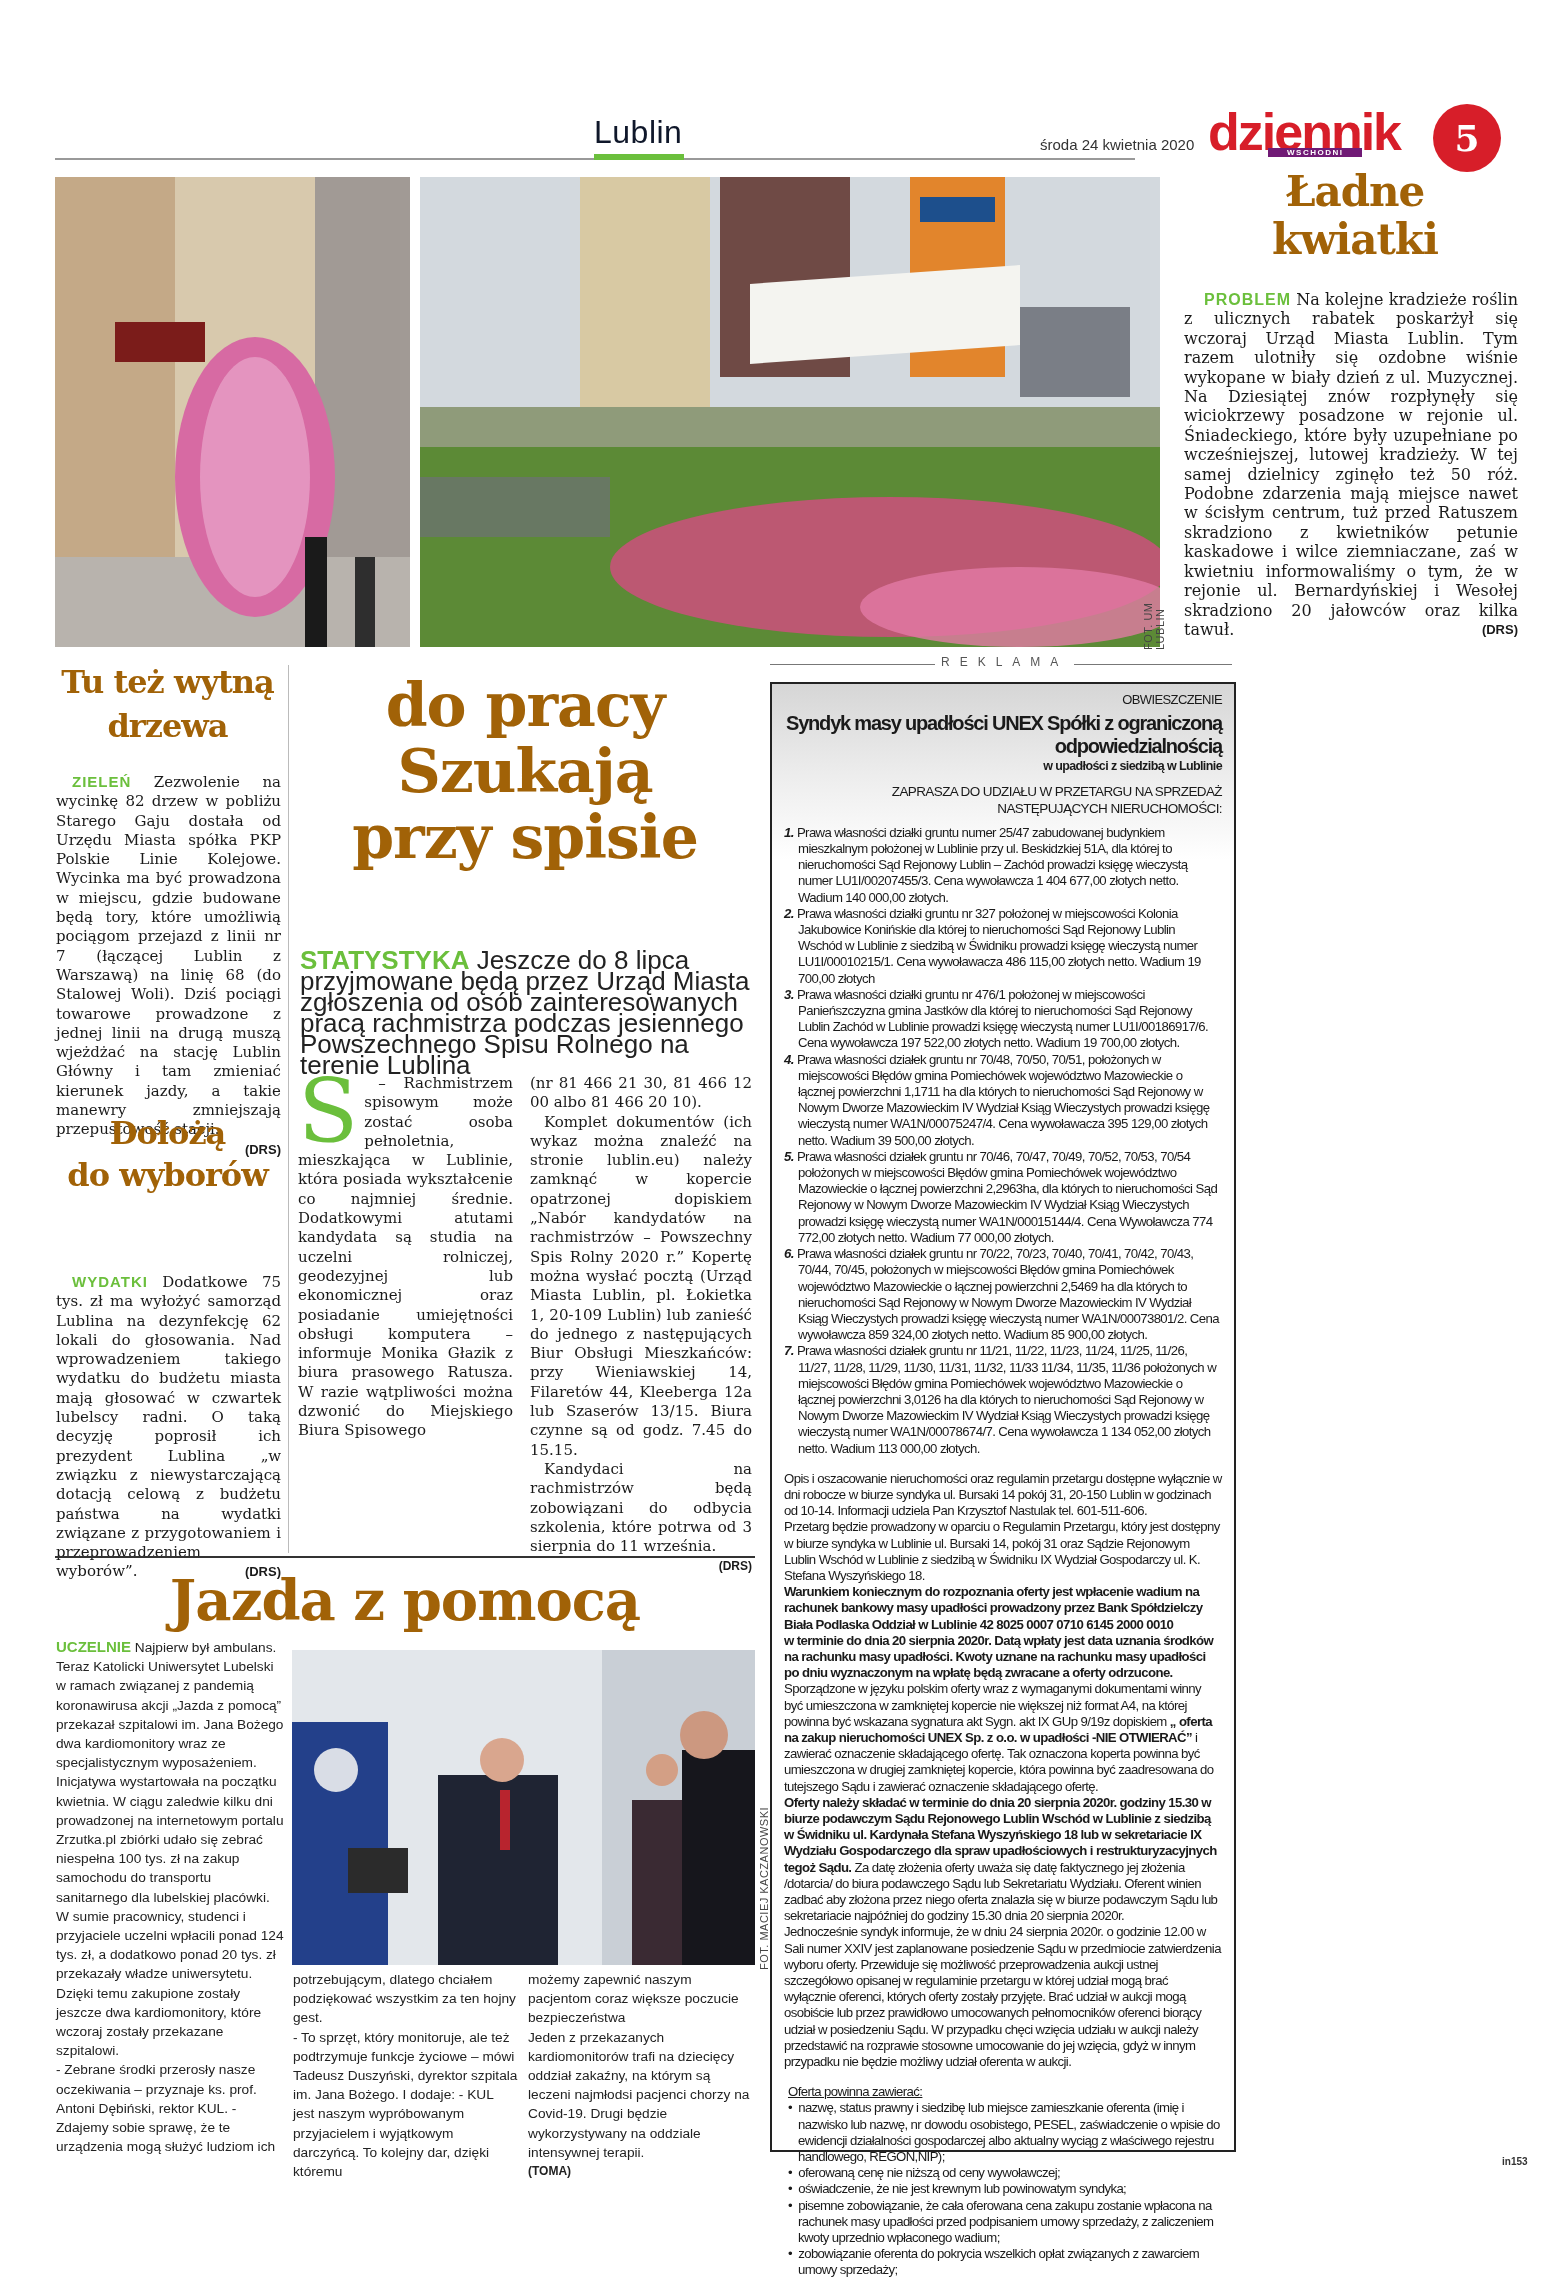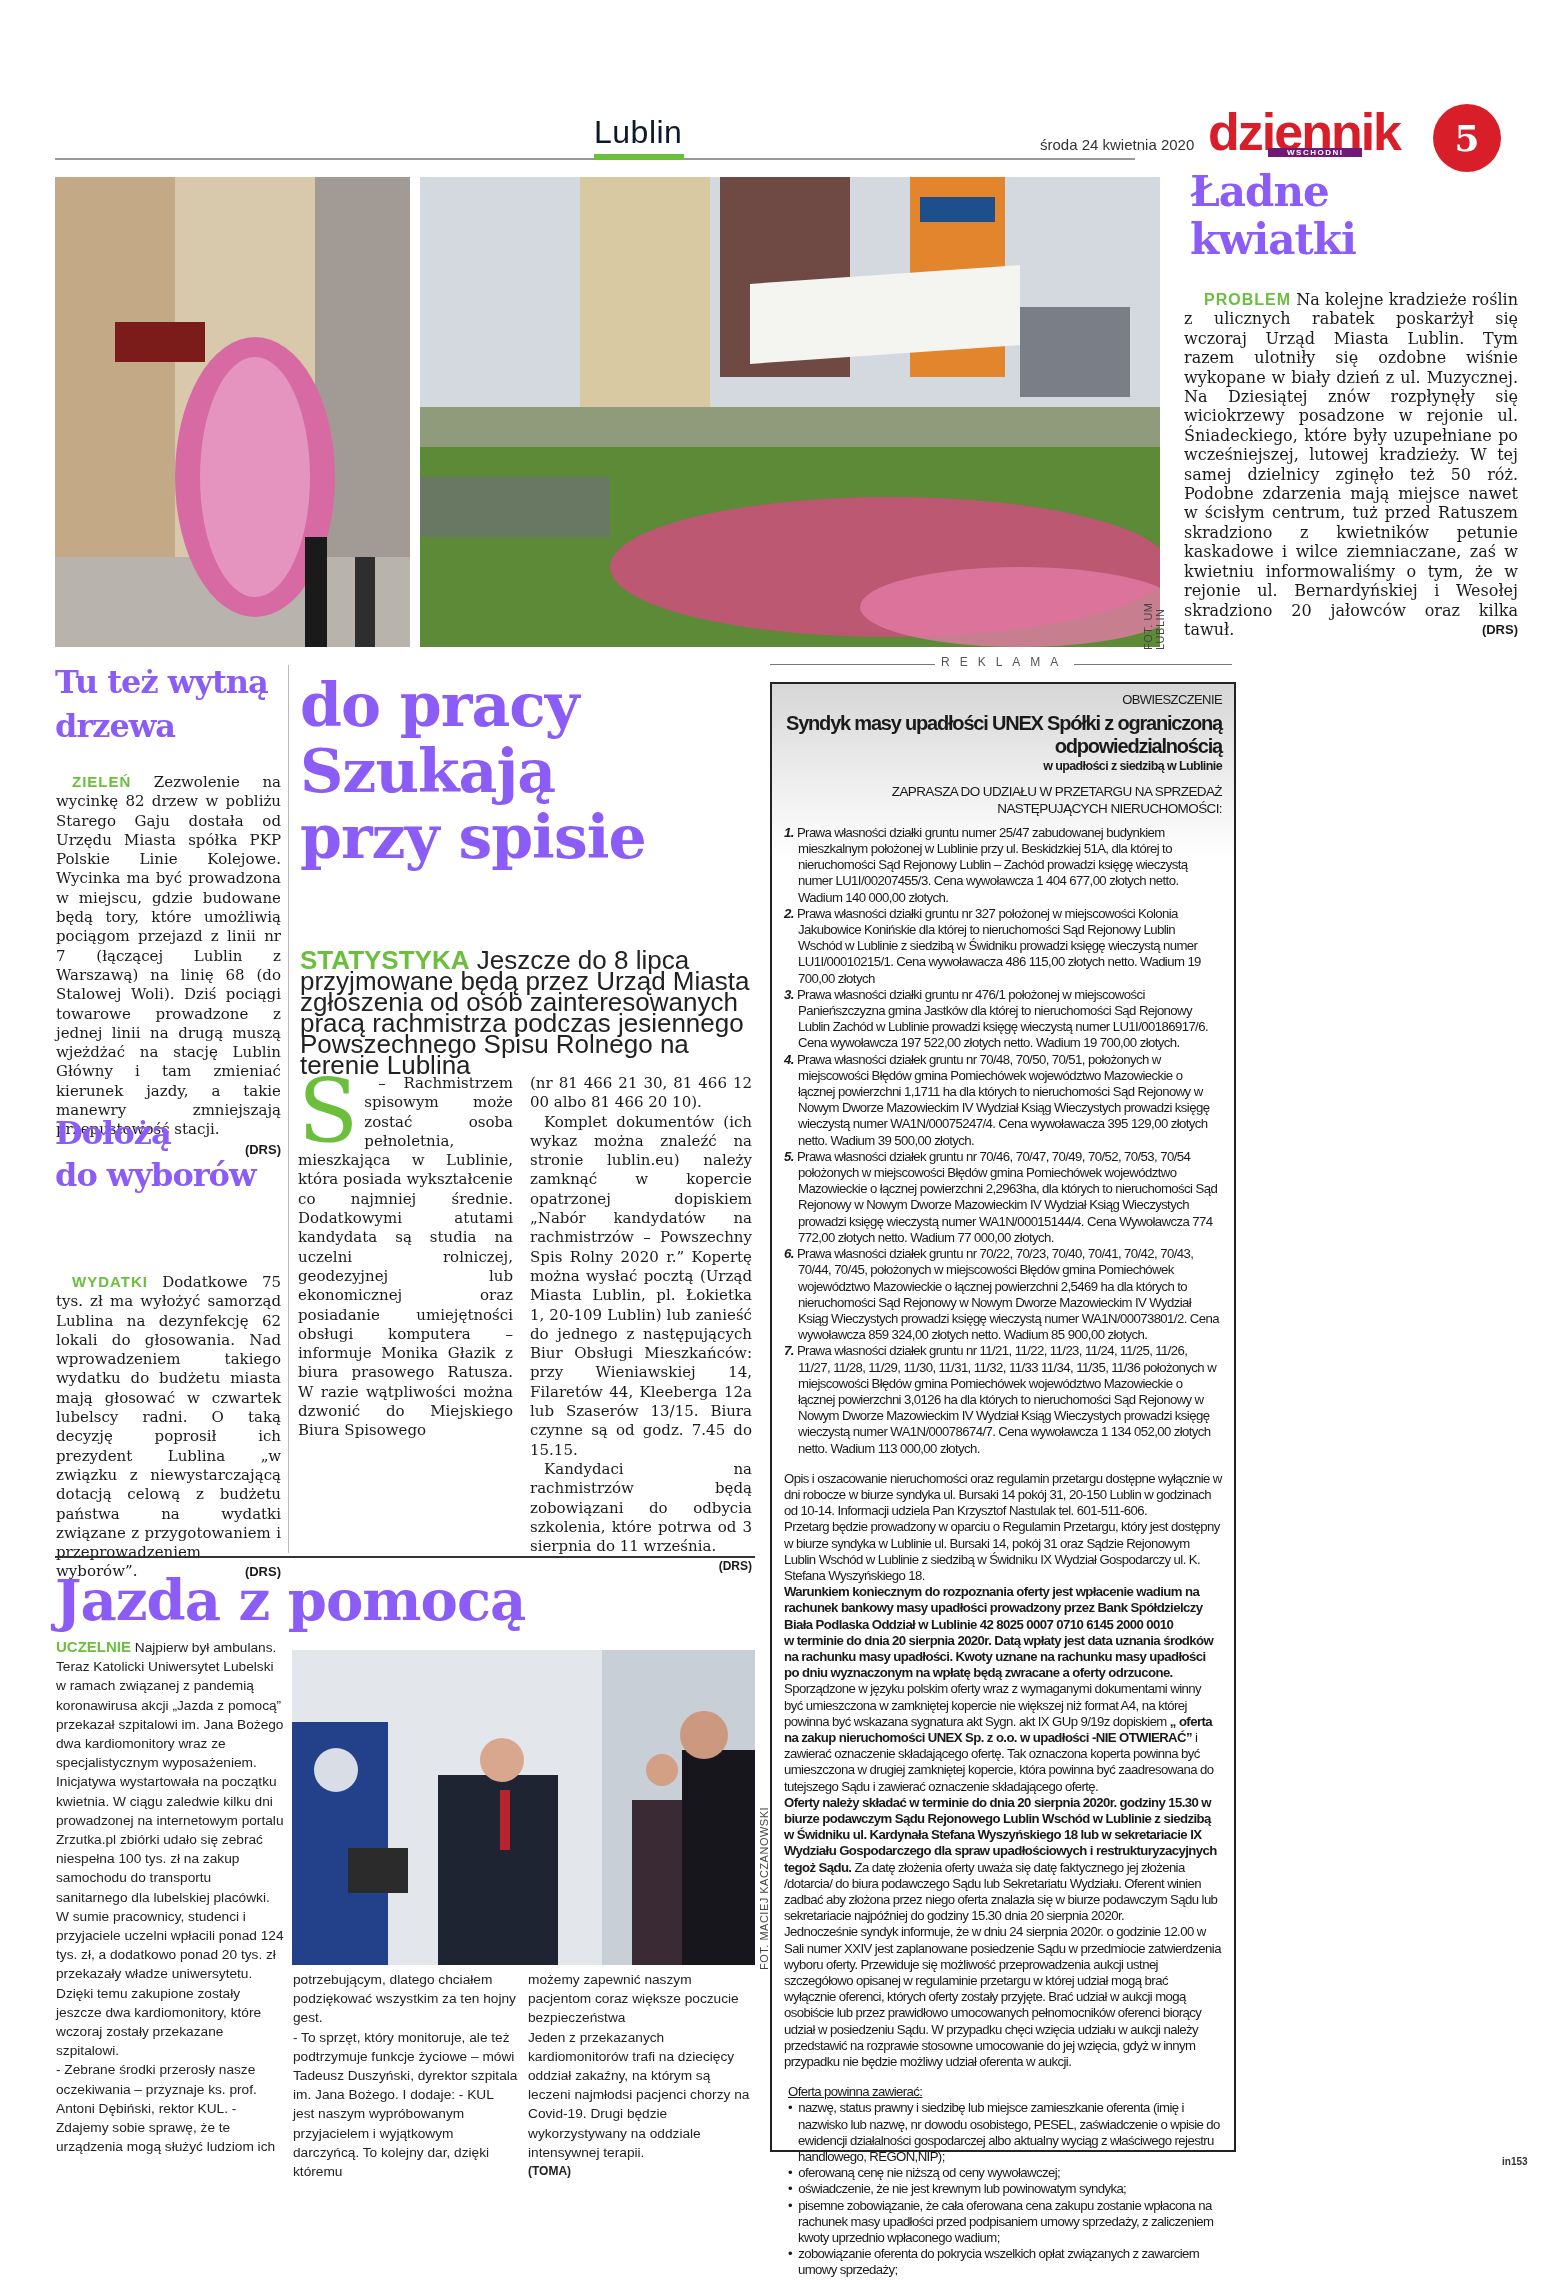--- a/index.html
+++ b/index.html
@@ -10,21 +10,21 @@
 .header-rule{left:55px;top:158px;width:1080px;height:2px;background:#999}
 .header-accent{left:594px;top:154px;width:90px;height:6px;background:#6bbf3c}
 .date{left:1040px;top:136px;font-family:"Liberation Sans",sans-serif;font-size:15px;color:#333}
 .logo{left:1208px;top:106px;font-family:"Liberation Sans",sans-serif;font-weight:bold;font-size:52px;color:#d71e29;letter-spacing:-2px;line-height:1}
 .logo-sub{left:1268px;top:148px;background:#701a75;color:#fff;font-family:"Liberation Sans",sans-serif;font-size:8px;letter-spacing:1.5px;padding:0 19px;font-weight:bold}
 .page-num{left:1433px;top:104px;width:68px;height:68px;border-radius:50%;background:#d71e29;color:#fff;font-family:"DejaVu Serif",serif;font-weight:bold;font-size:36px;text-align:center;line-height:68px}
 .photo{overflow:hidden}
 .photo1{left:55px;top:177px;width:355px;height:470px;background:linear-gradient(90deg,#c9b99a 0%,#e8d9bf 35%,#bcb0a0 60%,#9c9290 100%)}
 .photo2{left:420px;top:177px;width:740px;height:470px;background:linear-gradient(180deg,#cfd6dc 0%,#d9dee2 25%,#b7a78f 45%,#6f8a4d 62%,#5d8a3a 75%,#7f9b4b 100%)}
 .credit{font-family:"Liberation Sans",sans-serif;font-size:11px;color:#444;writing-mode:vertical-rl;transform:rotate(180deg);letter-spacing:0.5px}
-.headline{font-family:"DejaVu Serif",serif;font-weight:bold;text-align:left;color:#8b5cf6;letter-spacing:-1px}
+.headline{font-family:"DejaVu Serif",serif;font-weight:bold;text-align:center;color:#a16207;letter-spacing:-1px}
 .body-serif{font-family:"DejaVu Serif",serif;font-size:15.5px;line-height:20px;text-align:justify;hyphens:auto}
 .lead{color:#6bbf3c;font-family:"Liberation Sans",sans-serif;font-weight:bold;letter-spacing:1px}
 .sig{font-family:"Liberation Sans",sans-serif;font-weight:bold;font-size:13px;float:right}
 .col-rule{background:#333}
 .reklama{font-family:"Liberation Sans",sans-serif;font-size:12px;letter-spacing:10px;color:#555;background:#fff;padding:0 6px}
 .ad-box{left:770px;top:682px;width:462px;height:1470px;border:2px solid #222;background:linear-gradient(180deg,#d6d6d6 0%,#ececec 6%,#fff 12%);padding:6px 14px;font-family:"Liberation Sans",sans-serif;font-size:11.6px;line-height:14.2px;letter-spacing:-0.35px;transform-origin:top left;transform:scaleX(1.67)}
 .ad-center{text-align:right}
 .ad-title{font-weight:bold;font-size:19px;line-height:22px;letter-spacing:-1px}
 .ad-list{list-style:none}
 .ad-list li{padding-left:14px;text-indent:-14px;margin-bottom:0}

